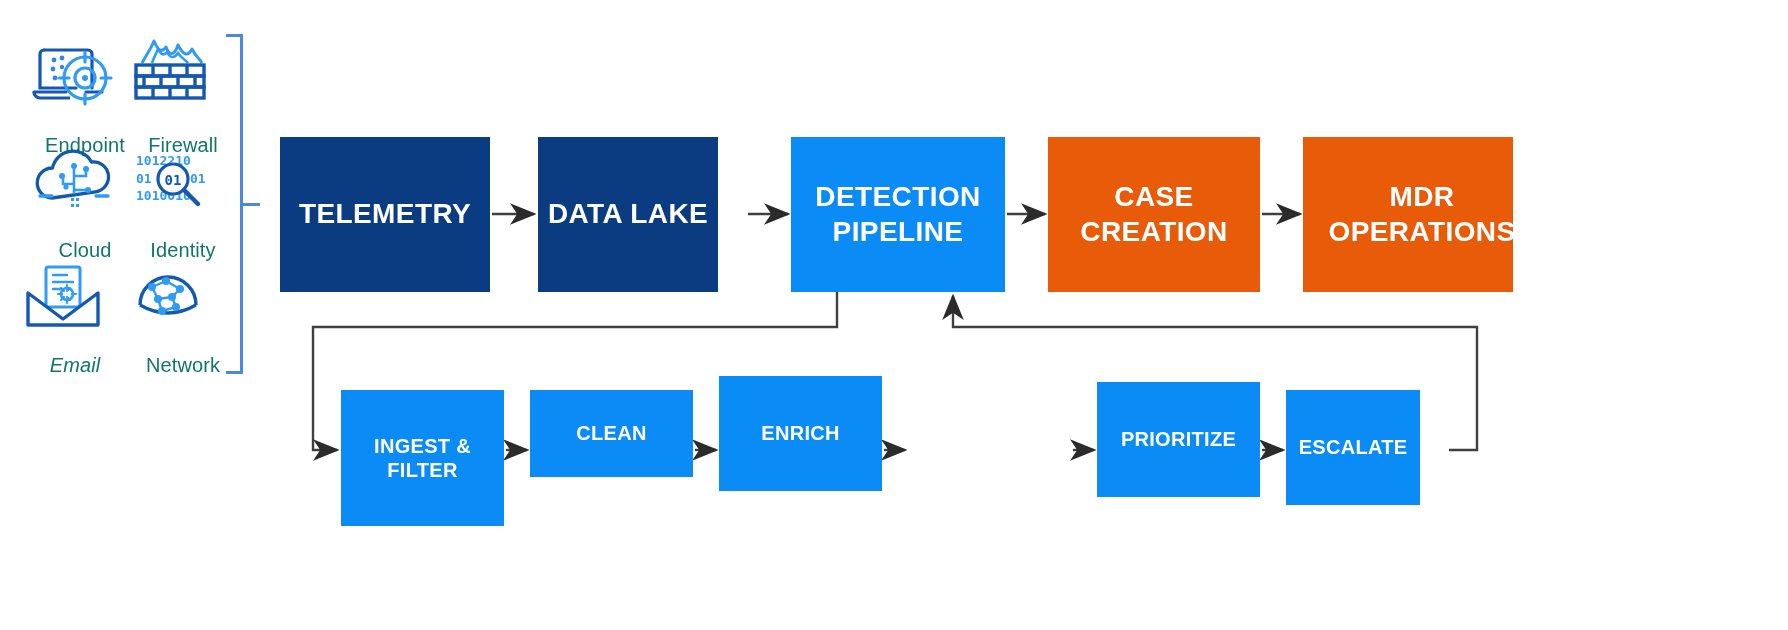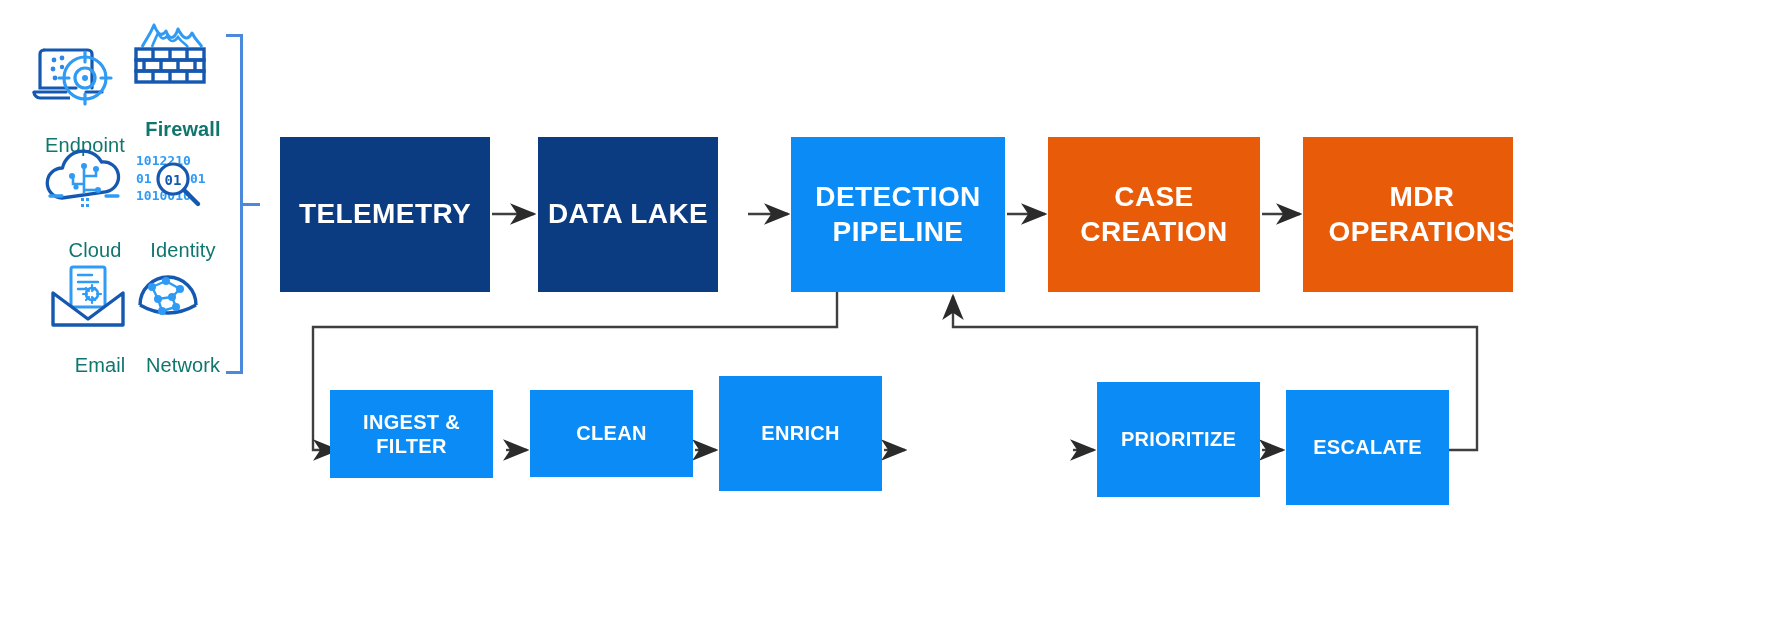--- a/index.html
+++ b/index.html
@@ -51,39 +51,39 @@
           <circle cx="25" cy="36" r="2.4" fill="#2f86e8"></circle>
           <circle cx="55" cy="36" r="21" fill="none" stroke="#2f9bf5" stroke-width="3.2"></circle>
           <circle cx="55" cy="36" r="10" fill="none" stroke="#2f9bf5" stroke-width="3.2"></circle>
           <circle cx="55" cy="36" r="3" fill="#2f9bf5"></circle>
           <path d="M55 10 v10 M55 52 v10 M29 36 h10 M71 36 h10" stroke="#2f9bf5" stroke-width="3.2" stroke-linecap="round"></path>
         </svg>
       </div>
       <div class="src-label">Endpoint</div>
     </div>
 
-    <div class="src-cell" style="left:128px;top:14px;font-weight:bold;">
+    <div class="src-cell" style="left:128px;top:30px;">
       <div class="src-glyph" style="height:86px">
         <svg width="84" height="80" viewBox="0 0 84 80">
           <path d="M14 30 C18 22 22 18 26 8 C30 18 34 20 38 14 C41 22 46 24 50 12 C55 22 60 24 64 16 C68 24 72 26 74 30" fill="none" stroke="#2f9bf5" stroke-width="3" stroke-linejoin="round"></path>
           <path d="M24 30 C26 24 28 21 30 16 C33 22 36 23 39 19 C42 25 46 26 50 20 C54 26 58 27 60 30" fill="none" stroke="#2f9bf5" stroke-width="2.6"></path>
           <g stroke="#1558b0" stroke-width="3.4">
             <rect x="8" y="32" width="68" height="11" fill="none"></rect>
             <rect x="8" y="43" width="68" height="11" fill="none"></rect>
             <rect x="8" y="54" width="68" height="11" fill="none"></rect>
             <path d="M25 32 v11 M42 32 v11 M59 32 v11"></path>
             <path d="M16 43 v11 M33 43 v11 M50 43 v11 M67 43 v11"></path>
             <path d="M25 54 v11 M42 54 v11 M59 54 v11"></path>
           </g>
         </svg>
       </div>
       <div class="src-label">Firewall</div>
     </div>
 
-    <div class="src-cell" style="left:40px;top:143px;">
+    <div class="src-cell" style="left:30px;top:143px;">
       <div class="src-glyph">
         <svg width="88" height="72" viewBox="0 0 88 72">
           <path d="M22 52 a15 15 0 0 1 0.5 -30 a21 21 0 0 1 39 -6 a15 15 0 0 1 4 29.8 Z" fill="none" stroke="#1558b0" stroke-width="3.3" stroke-linejoin="round"></path>
           <path d="M10 50 h12 M66 50 h12" stroke="#2f9bf5" stroke-width="3.3" stroke-linecap="round"></path>
           <g stroke="#2f9bf5" stroke-width="2.6" fill="none">
             <path d="M44 22 v26"></path>
             <path d="M44 30 h12 v-6"></path>
             <path d="M44 38 h-11 v-7"></path>
             <path d="M44 44 h13"></path>
           </g>
@@ -113,21 +113,21 @@
             <text x="8" y="52">1010010</text>
           </g>
           <circle cx="45" cy="31" r="15" fill="#ffffff" stroke="#1558b0" stroke-width="3.2"></circle>
           <text x="45" y="37" text-anchor="middle" fill="#1558b0" font-family="DejaVu Sans Mono, monospace" font-size="14" font-weight="bold">01</text>
           <path d="M56 42 L70 56" stroke="#1558b0" stroke-width="4.4" stroke-linecap="round"></path>
         </svg>
       </div>
       <div class="src-label">Identity</div>
     </div>
 
-    <div class="src-cell" style="left:45px;top:258px;">
+    <div class="src-cell" style="left:20px;top:258px;font-style:italic;">
       <div class="src-glyph">
         <svg width="86" height="72" viewBox="0 0 86 72">
           <rect x="26" y="6" width="34" height="40" rx="2" fill="#ffffff" stroke="#2f9bf5" stroke-width="3"></rect>
           <path d="M33 14 h14 M33 21 h20 M33 28 h8" stroke="#2f9bf5" stroke-width="2.4" stroke-linecap="round"></path>
           <circle cx="47" cy="33" r="6" fill="none" stroke="#2f9bf5" stroke-width="2.6"></circle>
           <path d="M47 24 v4 M47 38 v4 M38 33 h4 M52 33 h4 M41 27 l3 3 M50 27 l-3 3 M41 39 l3 -3 M50 39 l-3 -3" stroke="#2f9bf5" stroke-width="2.2" stroke-linecap="round"></path>
           <path d="M10 30 h12 M64 30 h12" stroke="#1558b0" stroke-width="3.2" stroke-linecap="round" opacity="0"></path>
           <path d="M8 32 L43 58 L78 32 L78 64 L8 64 Z" fill="#ffffff" stroke="#1558b0" stroke-width="3.4" stroke-linejoin="round"></path>
         </svg>
       </div>
@@ -201,30 +201,30 @@
   </div>
   <div class="box cyan row-top" style="left:791px;top:137px;width:214px;height:155px;">
     <span class="txt">DETECTION
 PIPELINE</span>
   </div>
   <div class="box orange row-top" style="left:1303px;top:137px;width:210px;height:155px;padding-left:28px;">
     <span class="txt">MDR
 OPERATIONS</span>
   </div>
 
-  <div class="box cyan row-bot" style="left:330px;top:390px;width:163px;height:88px;">
+  <div class="box cyan row-bot" style="left:341px;top:390px;width:163px;height:136px;">
     <span class="txt">INGEST &amp;
 FILTER</span>
   </div>
   <div class="box cyan row-bot" style="left:530px;top:390px;width:163px;height:87px;">
     <span class="txt">CLEAN</span>
   </div>
   <div class="box cyan row-bot" style="left:719px;top:376px;width:163px;height:115px;">
     <span class="txt">ENRICH</span>
   </div>
   <div class="box cyan row-bot" style="left:1097px;top:382px;width:163px;height:115px;">
     <span class="txt">PRIORITIZE</span>
   </div>
-  <div class="box cyan row-bot" style="left:1286px;top:390px;width:163px;height:115px;">
+  <div class="box cyan row-bot" style="left:1286px;top:390px;width:134px;height:115px;">
     <span class="txt">ESCALATE</span>
   </div>
 
 </div>
 
 </body></html>

